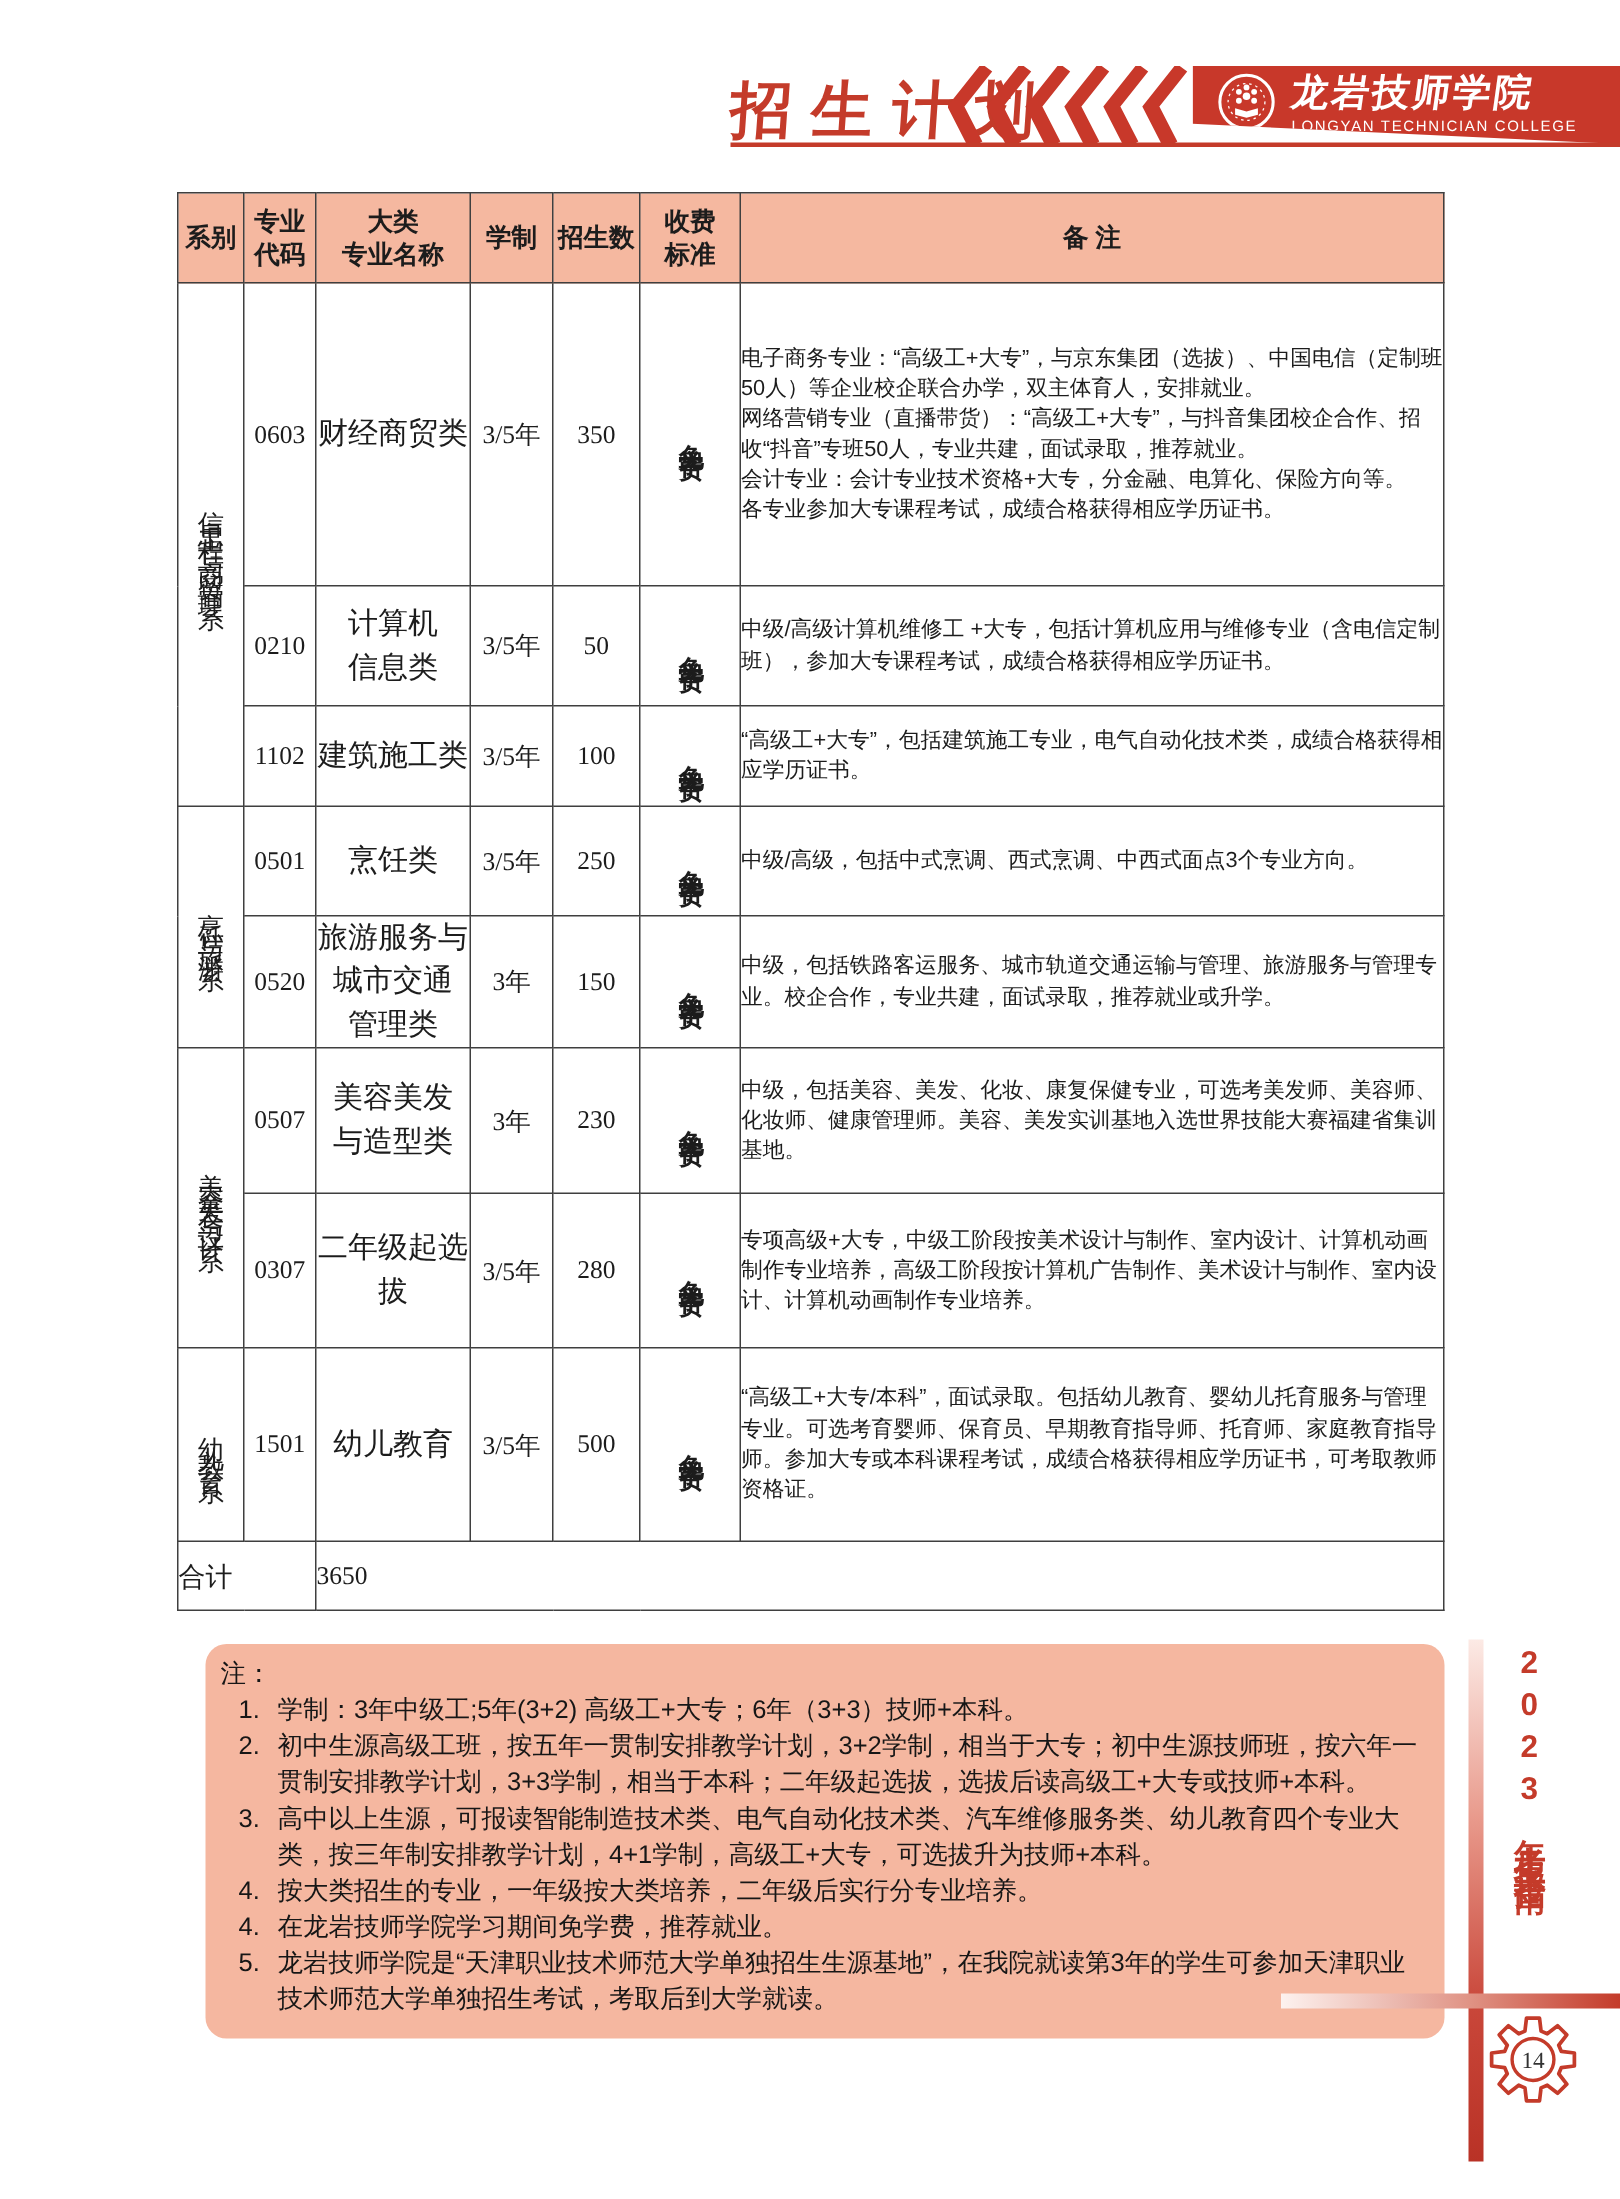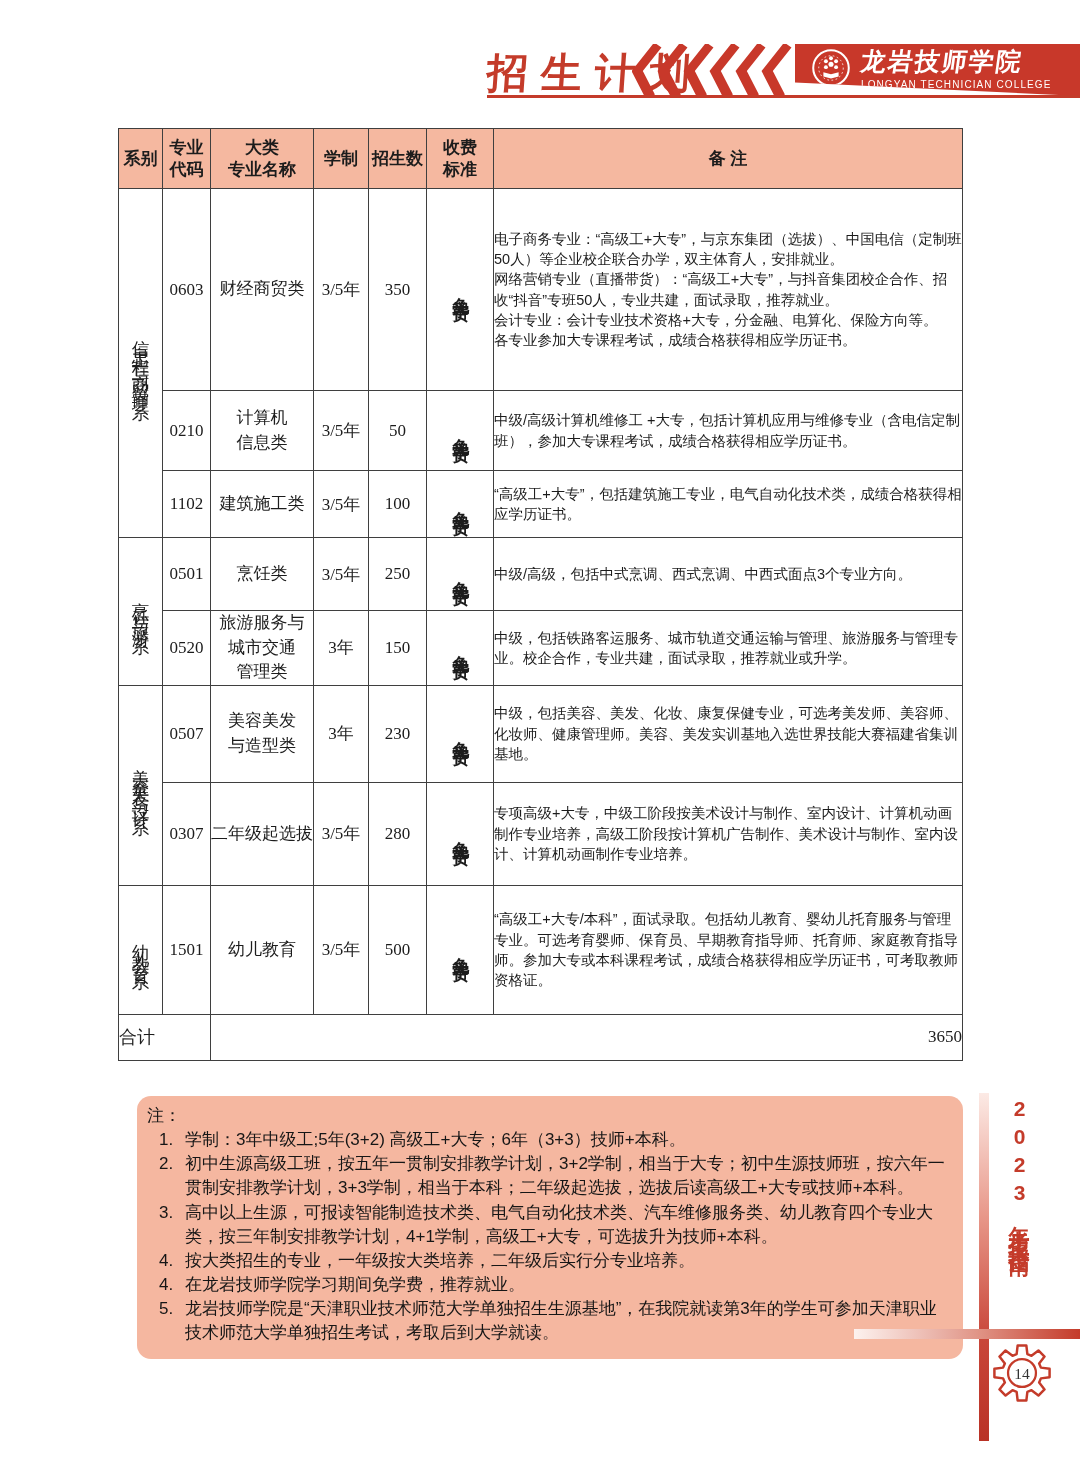--- a/index.html
+++ b/index.html
@@ -42,39 +42,39 @@
   table.plan th, table.plan td{
     border:1.6px solid #3f3f3f; padding:0; vertical-align:middle;
   }
   tr.hrow{ height:60px; }
   tr.hrow th{
     background:#f5b8a0; font-size:17px; font-weight:bold;
     white-space:pre-line; line-height:1.25; text-align:center;
   }
   .c-center{ text-align:center; }
   .c-serif{ font-family:"Liberation Serif","DejaVu Serif",serif; font-size:17px; }
-  .c-major{ font-size:17px; white-space:pre-line; line-height:1.45; text-align:center; }
+  .c-major{ font-size:20px; white-space:pre-line; line-height:1.45; text-align:center; }
   .c-dept, .c-fee{ text-align:center; }
   .v-text{
     writing-mode:vertical-rl; text-orientation:upright;
     display:inline-block; font-size:17.5px; letter-spacing:7px; line-height:1.15;
   }
   .v-fee{
     writing-mode:vertical-rl; text-orientation:upright;
     display:inline-block; font-size:17px; font-weight:600; letter-spacing:4px; line-height:1.1;
   }
   .c-remark{
     font-size:14.5px; line-height:1.40; padding:6px 9px 6px 9px;
     white-space:pre-line; text-align:left;
   }
   tr.r1{height:202px;} tr.r2{height:80px;} tr.r3{height:67px;padding-left:19px;}
   tr.r4{height:73px;}  tr.r5{height:73px;} tr.r6{height:97px;}
   tr.r7{height:103px;} tr.r8{height:129px;} tr.rt{height:46px;}
   .total-label{ font-size:18px; padding-left:3px; }
-  .total-value{ text-align:right; font-family:"Liberation Serif","DejaVu Serif",serif; font-size:17px; }
+  .total-value{ text-align:left; font-family:"Liberation Serif","DejaVu Serif",serif; font-size:17px; }
 
   
   .notes{
     position:absolute; left:137px; top:1096px; width:826px; box-sizing:border-box;
     background:#f5b7a0; border-radius:14px; padding:8px 14px 14px 10px;
     font-size:17px; line-height:1.42; color:#161616;
   }
   .notes-label{ font-weight:500; }
   .note-item{ display:flex; padding-left:12px; }
   .note-num{ flex:0 0 26px; }

